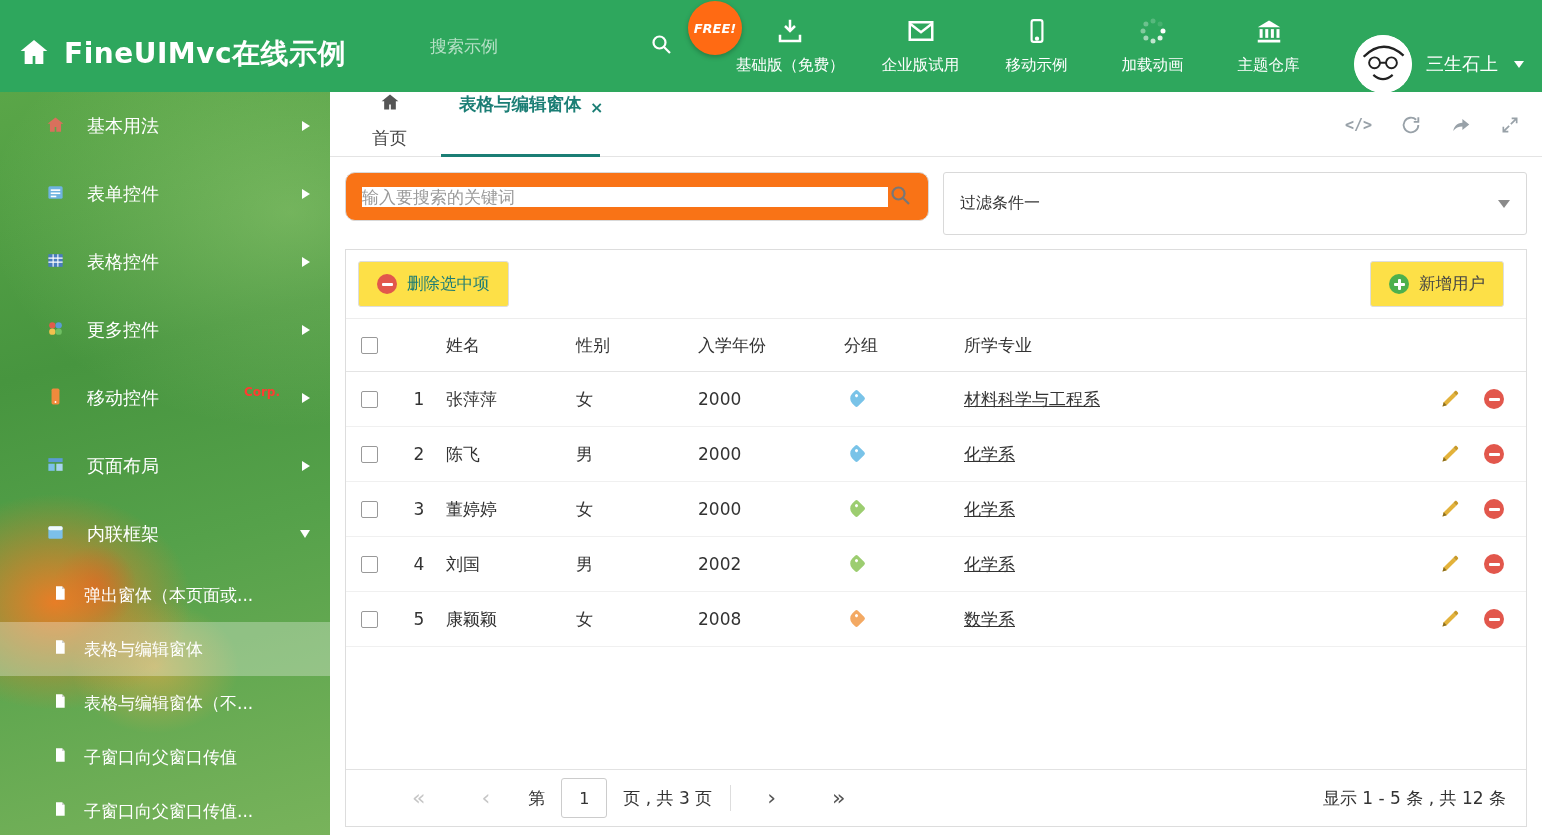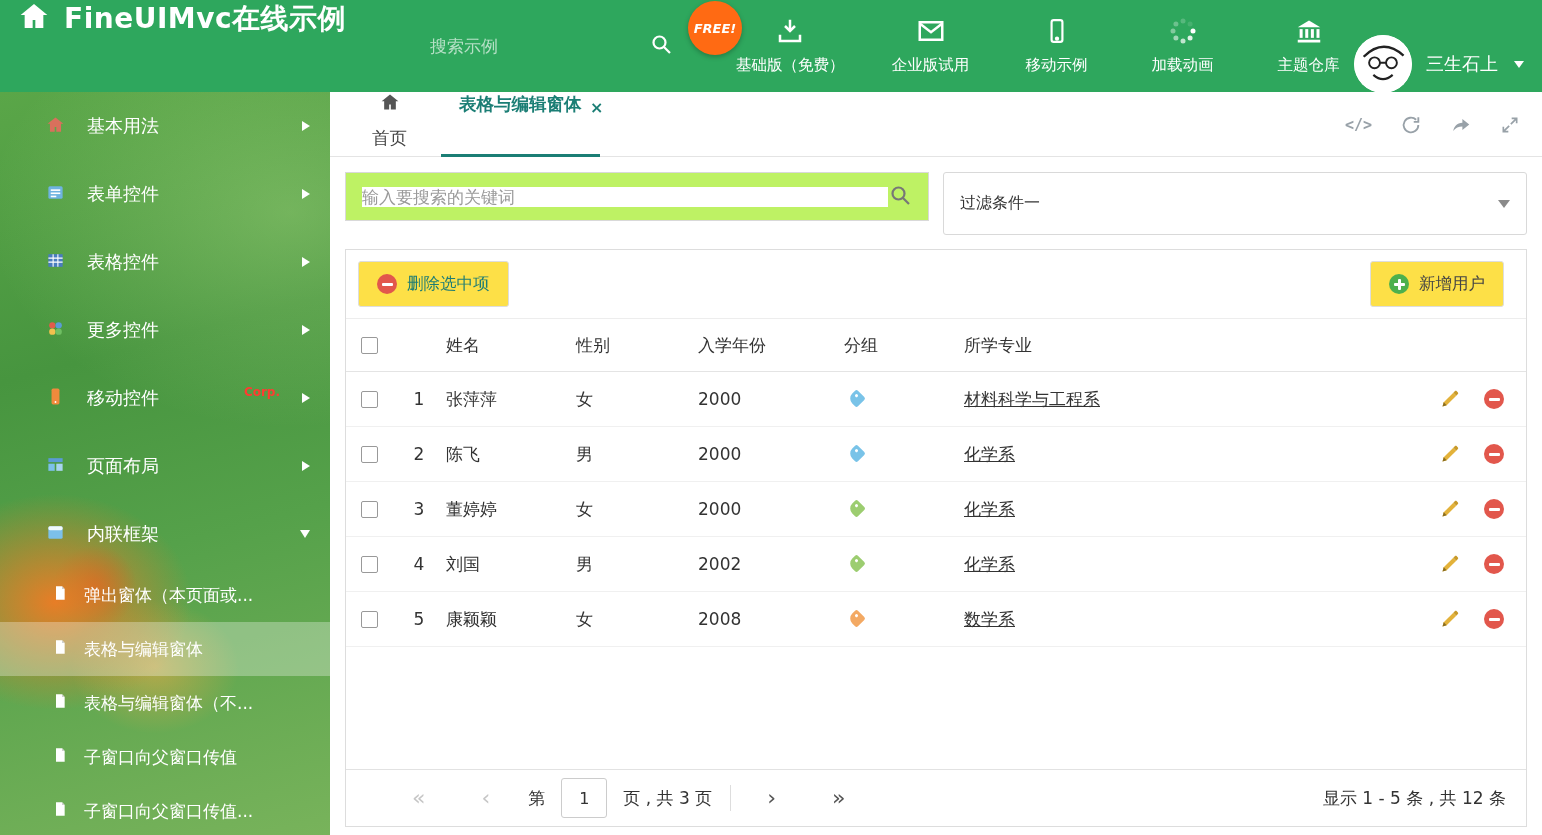--- a/index.html
+++ b/index.html
@@ -8,35 +8,35 @@
     font-family:"DejaVu Sans","Liberation Sans",sans-serif;
     overflow:hidden; background:#fff; position:relative;
   }
   .app { position:absolute; inset:0; width:1542px; height:835px; }
 
   
   .topbar {
     position:absolute; top:0; left:0; right:0; height:92px;
     background:#2ea75d; color:#fff; z-index:10;
   }
-  .brand { position:absolute; left:18px; top:0; height:108px; display:flex; align-items:flex-start; gap:14px; }
+  .brand { position:absolute; left:18px; top:0; height:108px; display:flex; align-items:center; gap:14px; }
   .brand h1 { font-size:28px; font-weight:bold; letter-spacing:.5px; }
   .topsearch { position:absolute; left:430px; top:26px; width:205px; height:40px; display:flex; align-items:center; }
   .topsearch input {
     flex:1; background:transparent; border:none; outline:none;
     color:#fff; font-size:17px; font-family:inherit;
   }
   .topsearch input::placeholder { color:rgba(255,255,255,.65); }
   .free-badge {
     position:absolute; left:688px; top:1px; width:54px; height:54px; border-radius:50%;
     background:#ff6a13; color:#fff; font-size:13px; font-weight:bold;
     display:flex; align-items:center; justify-content:center;
     box-shadow:0 2px 5px rgba(0,0,0,.25);
   }
-  .topnav { position:absolute; left:726px; top:0; height:92px; display:flex; align-items:center; gap:26px; }
+  .topnav { position:absolute; left:726px; top:0; height:92px; display:flex; align-items:center; gap:16px; }
   .topnav-item {
     min-width:100px; padding:0 10px; height:92px; display:flex; flex-direction:column;
     align-items:center; justify-content:center; gap:9px; cursor:pointer;
   }
   .topnav-item .nav-icon { height:30px; display:flex; align-items:flex-end; }
   .topnav-item .nav-label { font-size:15.5px; white-space:nowrap; }
   .userbox { position:absolute; right:18px; top:8px; height:112px; display:flex; align-items:center; gap:14px; cursor:pointer; }
   .avatar { width:58px; height:58px; border-radius:50%; background:#fff; overflow:hidden; flex:none; }
   .username { font-size:18px; }
   .caret-down-white { width:0; height:0; border-top:7px solid #fff; border-left:5px solid transparent; border-right:5px solid transparent; margin-left:2px; }
@@ -72,22 +72,22 @@
   .tab.active { color:#1b7e75; font-weight:bold; }
   .tab.active::after { content:''; position:absolute; left:8px; right:8px; bottom:-1px; height:3px; background:#1b7e75; }
   .tab-close { position:absolute; top:8px; right:4px; font-size:16px; color:#1b7e75; font-weight:bold; line-height:1; cursor:pointer; }
   .tab-tools { position:absolute; right:22px; top:0; height:65px; display:flex; align-items:center; gap:28px; }
   .tool-icon { color:#98a1a8; cursor:pointer; display:flex; align-items:center; }
   .code-glyph { font-family:"DejaVu Sans Mono","Liberation Mono",monospace; font-size:15px; font-weight:bold; color:#98a1a8; }
 
   .content { padding:15px 15px 0 15px; }
   .filter-row { display:flex; gap:14px; }
   .searchbox {
-    flex:1; height:49px; border:1px solid #d9d9d9; border-radius:0;
-    display:flex; align-items:center; padding:16px 16px; background:#bef264;
+    flex:1; height:49px; border:1px solid #d9d9d9; border-radius:10px;
+    display:flex; align-items:center; padding:16px 16px; background:#f97316;
   }
   .searchbox input { flex:1; border:none; outline:none; font-size:17px; color:#333; font-family:inherit; }
   .searchbox input::placeholder { color:#9a9a9a; }
   .dropdown {
     flex:1; height:63px; border:1px solid #d9d9d9; border-radius:3px;
     display:flex; align-items:center; padding:0 16px; font-size:16px; color:#333; cursor:pointer;
   }
   .caret-down-gray { width:0; height:0; border-top:8px solid #8a8a8a; border-left:6px solid transparent; border-right:6px solid transparent; margin-left:auto; }
 
   

